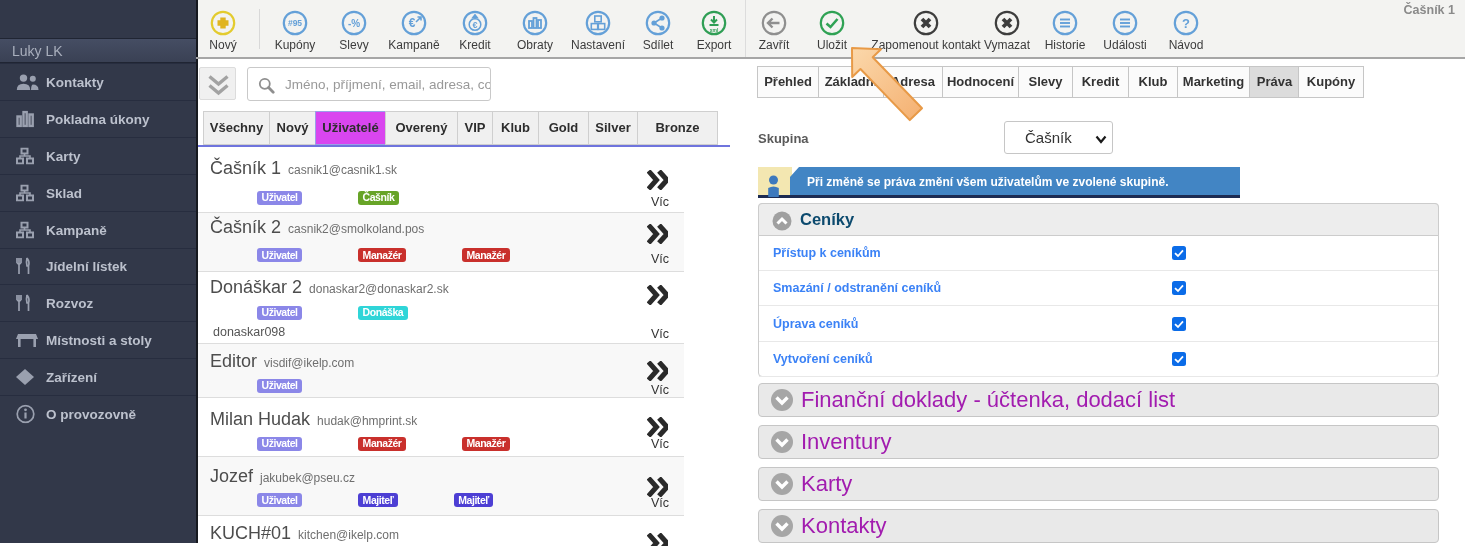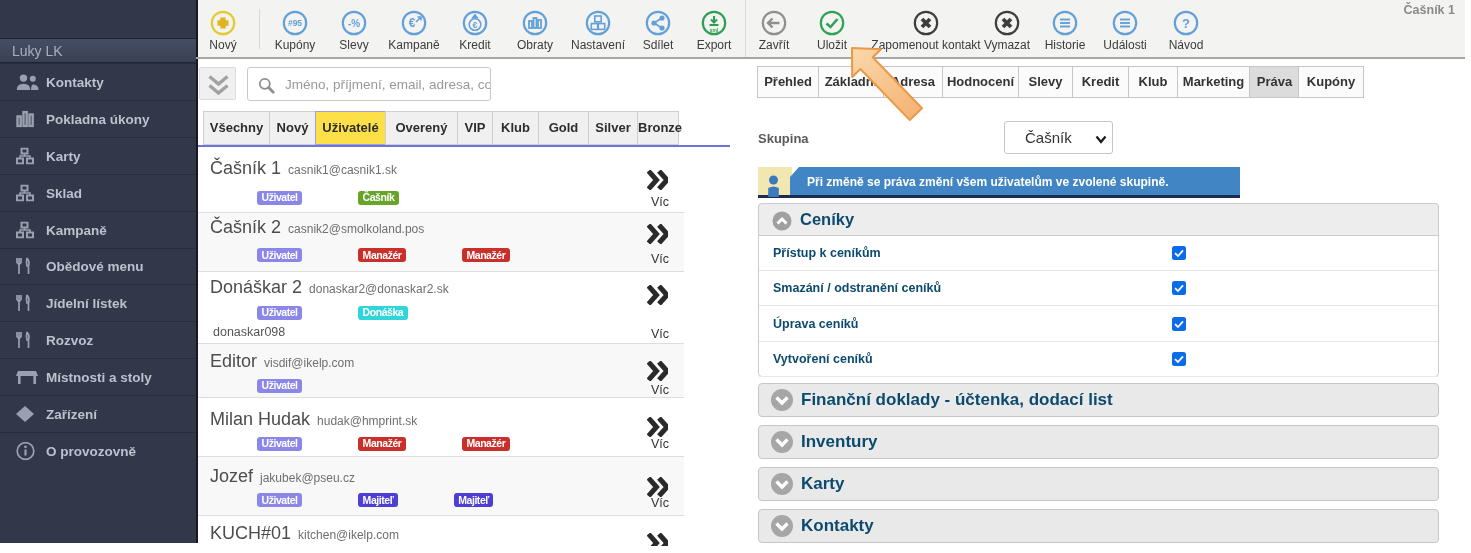--- a/index.html
+++ b/index.html
@@ -21,24 +21,24 @@
   background:#fbfbfb;border:1px solid #c6c6c6;border-right:none;
   text-align:center;font-size:13px;font-weight:bold;color:#333;line-height:30px;}
 .row{position:absolute;left:198px;width:486px;border-bottom:1px solid #ddd;box-sizing:border-box;}
 .rname{position:absolute;left:12px;font-size:18px;color:#4d4d4d;white-space:nowrap;}
 .rname .em{font-size:12px;color:#6f6f6f;font-weight:normal;margin-left:7px;}
 .chev{position:absolute;left:449px;}
 .vic{position:absolute;left:442px;width:40px;text-align:center;font-size:12.5px;color:#333;}
 .acc{position:absolute;left:758px;width:681px;height:34px;box-sizing:border-box;
   background:#e9e9e9;border:1px solid #c6c6c6;border-radius:4px;}
 .acc .t{position:absolute;left:42px;top:50%;transform:translateY(-50%);
-  font-size:17px;font-weight:bold;color:#0c4a6e;white-space:nowrap;}
+  font-size:22px;font-weight:normal;color:#a21caf;white-space:nowrap;}
 .crow{position:absolute;left:759px;width:679px;border-bottom:1px solid #e8e8e8;box-sizing:border-box;}
 .crow .t{position:absolute;left:14px;top:50%;transform:translateY(-50%);
-  font-size:12.5px;font-weight:bold;color:#0c4a6e;}
+  font-size:12.5px;font-weight:bold;color:#3b82f6;}
 .cbx{position:absolute;left:413px;top:50%;transform:translateY(-50%);width:14px;height:14px;}
 </style></head><body>
 <div id="page">
 
 <div class="abs" style="left:0;top:0;width:196px;height:543px;background:#323849;"></div>
 <div class="abs" style="left:196px;top:0;width:2px;height:543px;background:#16191f;"></div>
 <div class="abs" style="left:0;top:38px;width:196px;height:25px;
 background:linear-gradient(#454d63,#3a4154);border-top:1px solid #202533;border-bottom:1px solid #202533;box-sizing:border-box;">
 <div style="position:absolute;left:12px;top:4px;font-size:14px;color:#a9afbd;">Luky LK</div>
     </div>
@@ -98,30 +98,20 @@
         <div class="lbl">Kampaně</div>
       </div>
 <div class="mitem">
         <svg width="16" height="18" viewBox="0 0 16 18">
           <g stroke="#9aa0af" stroke-width="2" fill="#9aa0af">
             <path d="M3 1 L3 17 M1 1 L1 6 M5 1 L5 6" stroke-width="1.7" fill="none"></path>
             <path d="M1 6 Q3 8 5 6" fill="none" stroke-width="1.7"></path>
             <path d="M11 1 Q14 5 12.5 9 L12.5 17 M12.5 9 L11 9 Q10 5 11 1" stroke-width="1.7" fill="none"></path>
           </g>
         </svg>
-        <div class="lbl">Obědové menu</div>
-      </div>
-<div class="mitem">
-        <svg width="16" height="18" viewBox="0 0 16 18">
-          <g stroke="#9aa0af" stroke-width="2" fill="#9aa0af">
-            <path d="M3 1 L3 17 M1 1 L1 6 M5 1 L5 6" stroke-width="1.7" fill="none"></path>
-            <path d="M1 6 Q3 8 5 6" fill="none" stroke-width="1.7"></path>
-            <path d="M11 1 Q14 5 12.5 9 L12.5 17 M12.5 9 L11 9 Q10 5 11 1" stroke-width="1.7" fill="none"></path>
-          </g>
-        </svg>
         <div class="lbl">Jídelní lístek</div>
       </div>
 <div class="mitem">
         <svg width="16" height="18" viewBox="0 0 16 18">
           <g stroke="#9aa0af" stroke-width="2" fill="#9aa0af">
             <path d="M3 1 L3 17 M1 1 L1 6 M5 1 L5 6" stroke-width="1.7" fill="none"></path>
             <path d="M1 6 Q3 8 5 6" fill="none" stroke-width="1.7"></path>
             <path d="M11 1 Q14 5 12.5 9 L12.5 17 M12.5 9 L11 9 Q10 5 11 1" stroke-width="1.7" fill="none"></path>
           </g>
         </svg>
@@ -273,27 +263,27 @@
     </div>
 <div class="abs" style="left:247px;top:67px;width:244px;height:34px;background:#fff;border:1px solid #c9c9c9;box-sizing:border-box;border-radius:3px;overflow:hidden;">
 <svg style="position:absolute;left:10px;top:9px" width="17" height="17" viewBox="0 0 17 17">
         <circle cx="6.8" cy="6.8" r="5" fill="none" stroke="#8f8f8f" stroke-width="1.8"></circle>
         <path d="M10.6 10.6 L15.2 15.2" stroke="#8f8f8f" stroke-width="2.8" stroke-linecap="round"></path>
       </svg>
 <div style="position:absolute;left:37px;top:9px;font-size:13.5px;color:#999;white-space:nowrap;">Jméno, příjmení, email, adresa, co</div>
     </div>
 <div class="ltab" style="left:203px;width:66px;">Všechny</div>
 <div class="ltab" style="left:269px;width:46px;">Nový</div>
-<div class="ltab" style="left:315px;width:70px;background:#fde047;border-color:#9aa0e8;">Uživatelé</div>
+<div class="ltab" style="left:315px;width:70px;background:#d946ef;border-color:#9aa0e8;">Uživatelé</div>
 <div class="ltab" style="left:385px;width:72px;">Overený</div>
 <div class="ltab" style="left:457px;width:35px;">VIP</div>
 <div class="ltab" style="left:492px;width:46px;">Klub</div>
 <div class="ltab" style="left:538px;width:50px;">Gold</div>
 <div class="ltab" style="left:588px;width:49px;">Silver</div>
-<div class="ltab" style="left:637px;width:42px;border-right:1px solid #cfcfcf;">Bronze</div>
+<div class="ltab" style="left:637px;width:81px;border-right:1px solid #cfcfcf;">Bronze</div>
 <div class="abs" style="left:198px;top:145px;width:532px;height:2px;background:#6f74dd;"></div>
 <div class="row" style="top:147px;height:66px;">
       <div class="rname" style="top:10.5px;">Čašník 1<span class="em">casnik1@casnik1.sk</span></div>
       <div style="position:absolute;left:11px;top:41px;"><span class="badge" style="background:#8b87e8;">Uživatel</span><span class="badge" style="background:#67a427;">Čašník</span></div>
       <div class="chev" style="top:23.4px;height:20px;overflow:hidden;"><svg width="21" height="20" viewBox="0 0 21 20">
           <g fill="none" stroke="#2a2a2a" stroke-width="5">
             <path d="M1.5 1 L9.5 10 L1.5 19"></path>
             <path d="M12 1 L20 10 L12 19"></path>
           </g>
         </svg></div>

